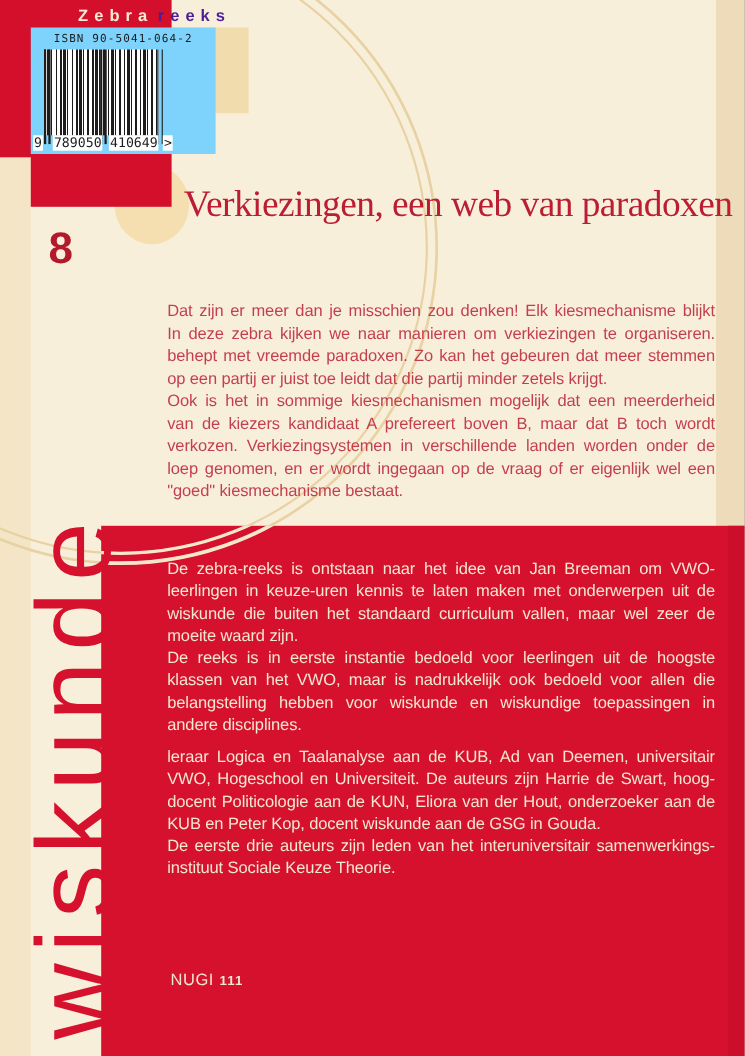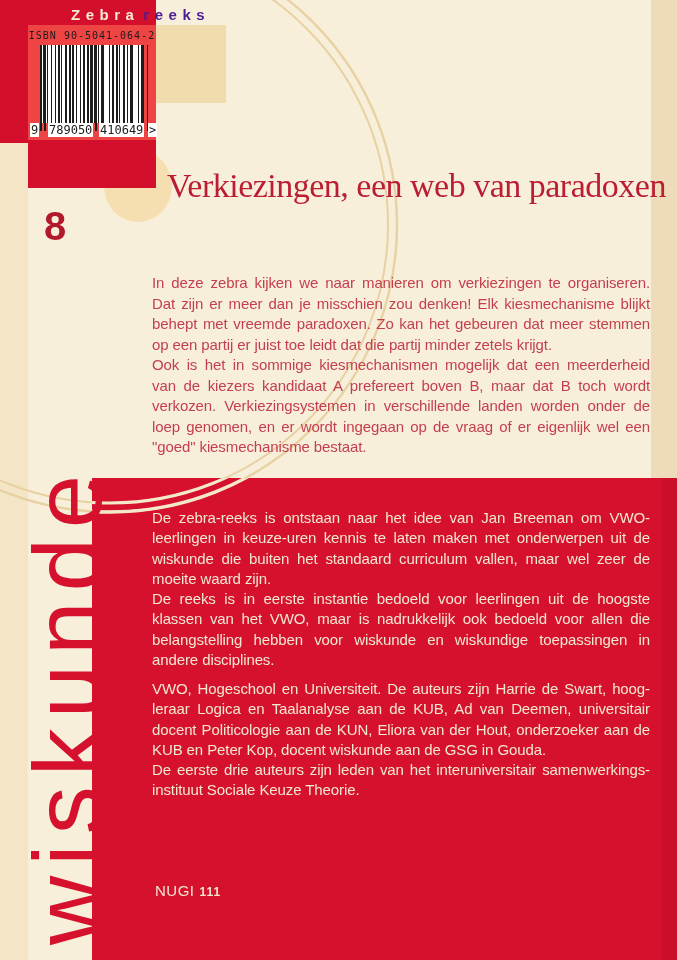--- a/index.html
+++ b/index.html
@@ -19,21 +19,21 @@
   
   .egg{left:104px;top:150px;width:68px;height:72px;border-radius:50%;background:#f5dfb0;}
   .red-top-block{left:0;top:0;width:156px;height:188px;background:#d30f2c;}
   .tan-square{left:156px;top:25px;width:70px;height:78px;background:#f1dcae;}
   .red-section{left:92px;top:478px;width:585px;height:482px;background:#d5112e;}
 
   
   svg.arcs{left:0;top:0;width:677px;height:960px;pointer-events:none;}
 
   
-  .barcode-box{left:28px;top:25px;width:128px;height:115px;background:#ef4444;}
+  .barcode-box{left:28px;top:25px;width:128px;height:115px;background:#7dd3fc;padding-left:40px;}
   .isbn-line{position:absolute;left:0;top:5px;width:100%;text-align:center;
     font-family:"DejaVu Sans Mono",monospace;font-size:10px;letter-spacing:1px;color:#1c1c1c;white-space:nowrap;}
   .bars{position:absolute;left:12px;top:20px;width:104px;height:78px;
     background:repeating-linear-gradient(90deg,
       #1c1c1c 0 1.5px,#fff 1.5px 3px,
       #1c1c1c 3px 5.5px,#fff 5.5px 6.5px,
       #1c1c1c 6.5px 7.5px,#fff 7.5px 10.5px,
       #1c1c1c 10.5px 12px,#fff 12px 14.5px);}
   .guard{position:absolute;top:20px;width:1.5px;height:86px;background:#1c1c1c;}
   .g1{left:12px;} .g2{left:16px;} .g3{left:63px;} .g4{left:67px;} .g5{left:114.5px;} .g6{left:118.5px;}
@@ -118,44 +118,44 @@
 
   <div class="abs series-header">
     <span class="zebra">Zebra</span><span class="reeks">reeks</span>
   </div>
 
   <div class="abs volume">8</div>
 
   <div class="abs title">Verkiezingen, een web van paradoxen</div>
 
   <div class="abs para synopsis">
+      <div class="pline">Dat zijn er meer dan je misschien zou denken! Elk kiesmechanisme blijkt</div>
       <div class="pline">In deze zebra kijken we naar manieren om verkiezingen te organiseren.</div>
-      <div class="pline">Dat zijn er meer dan je misschien zou denken! Elk kiesmechanisme blijkt</div>
       <div class="pline">behept met vreemde paradoxen. Zo kan het gebeuren dat meer stemmen</div>
       <div class="pline nojust">op een partij er juist toe leidt dat die partij minder zetels krijgt.</div>
       <div class="pline">Ook is het in sommige kiesmechanismen mogelijk dat een meerderheid</div>
       <div class="pline">van de kiezers kandidaat A prefereert boven B, maar dat B toch wordt</div>
       <div class="pline">verkozen. Verkiezingsystemen in verschillende landen worden onder de</div>
       <div class="pline">loep genomen, en er wordt ingegaan op de vraag of er eigenlijk wel een</div>
       <div class="pline nojust">"goed" kiesmechanisme bestaat.</div>
     </div>
 
   <div class="abs para series-p1">
       <div class="pline">De zebra-reeks is ontstaan naar het idee van Jan Breeman om VWO-</div>
       <div class="pline">leerlingen in keuze-uren kennis te laten maken met onderwerpen uit de</div>
       <div class="pline">wiskunde die buiten het standaard curriculum vallen, maar wel zeer de</div>
       <div class="pline nojust">moeite waard zijn.</div>
       <div class="pline">De reeks is in eerste instantie bedoeld voor leerlingen uit de hoogste</div>
       <div class="pline">klassen van het VWO, maar is nadrukkelijk ook bedoeld voor allen die</div>
       <div class="pline">belangstelling hebben voor wiskunde en wiskundige toepassingen in</div>
       <div class="pline nojust">andere disciplines.</div>
     </div>
   <div class="abs para series-p2">
+      <div class="pline">leraar Logica en Taalanalyse aan de KUB, Ad van Deemen, universitair</div>
       <div class="pline">VWO, Hogeschool en Universiteit. De auteurs zijn Harrie de Swart, hoog-</div>
-      <div class="pline">leraar Logica en Taalanalyse aan de KUB, Ad van Deemen, universitair</div>
       <div class="pline">docent Politicologie aan de KUN, Eliora van der Hout, onderzoeker aan de</div>
       <div class="pline nojust">KUB en Peter Kop, docent wiskunde aan de GSG in Gouda.</div>
       <div class="pline">De eerste drie auteurs zijn leden van het interuniversitair samenwerkings-</div>
       <div class="pline nojust">instituut Sociale Keuze Theorie.</div>
     </div>
 
   <div class="abs nugi">
     <span>NUGI</span><span class="val">111</span>
   </div>
 

